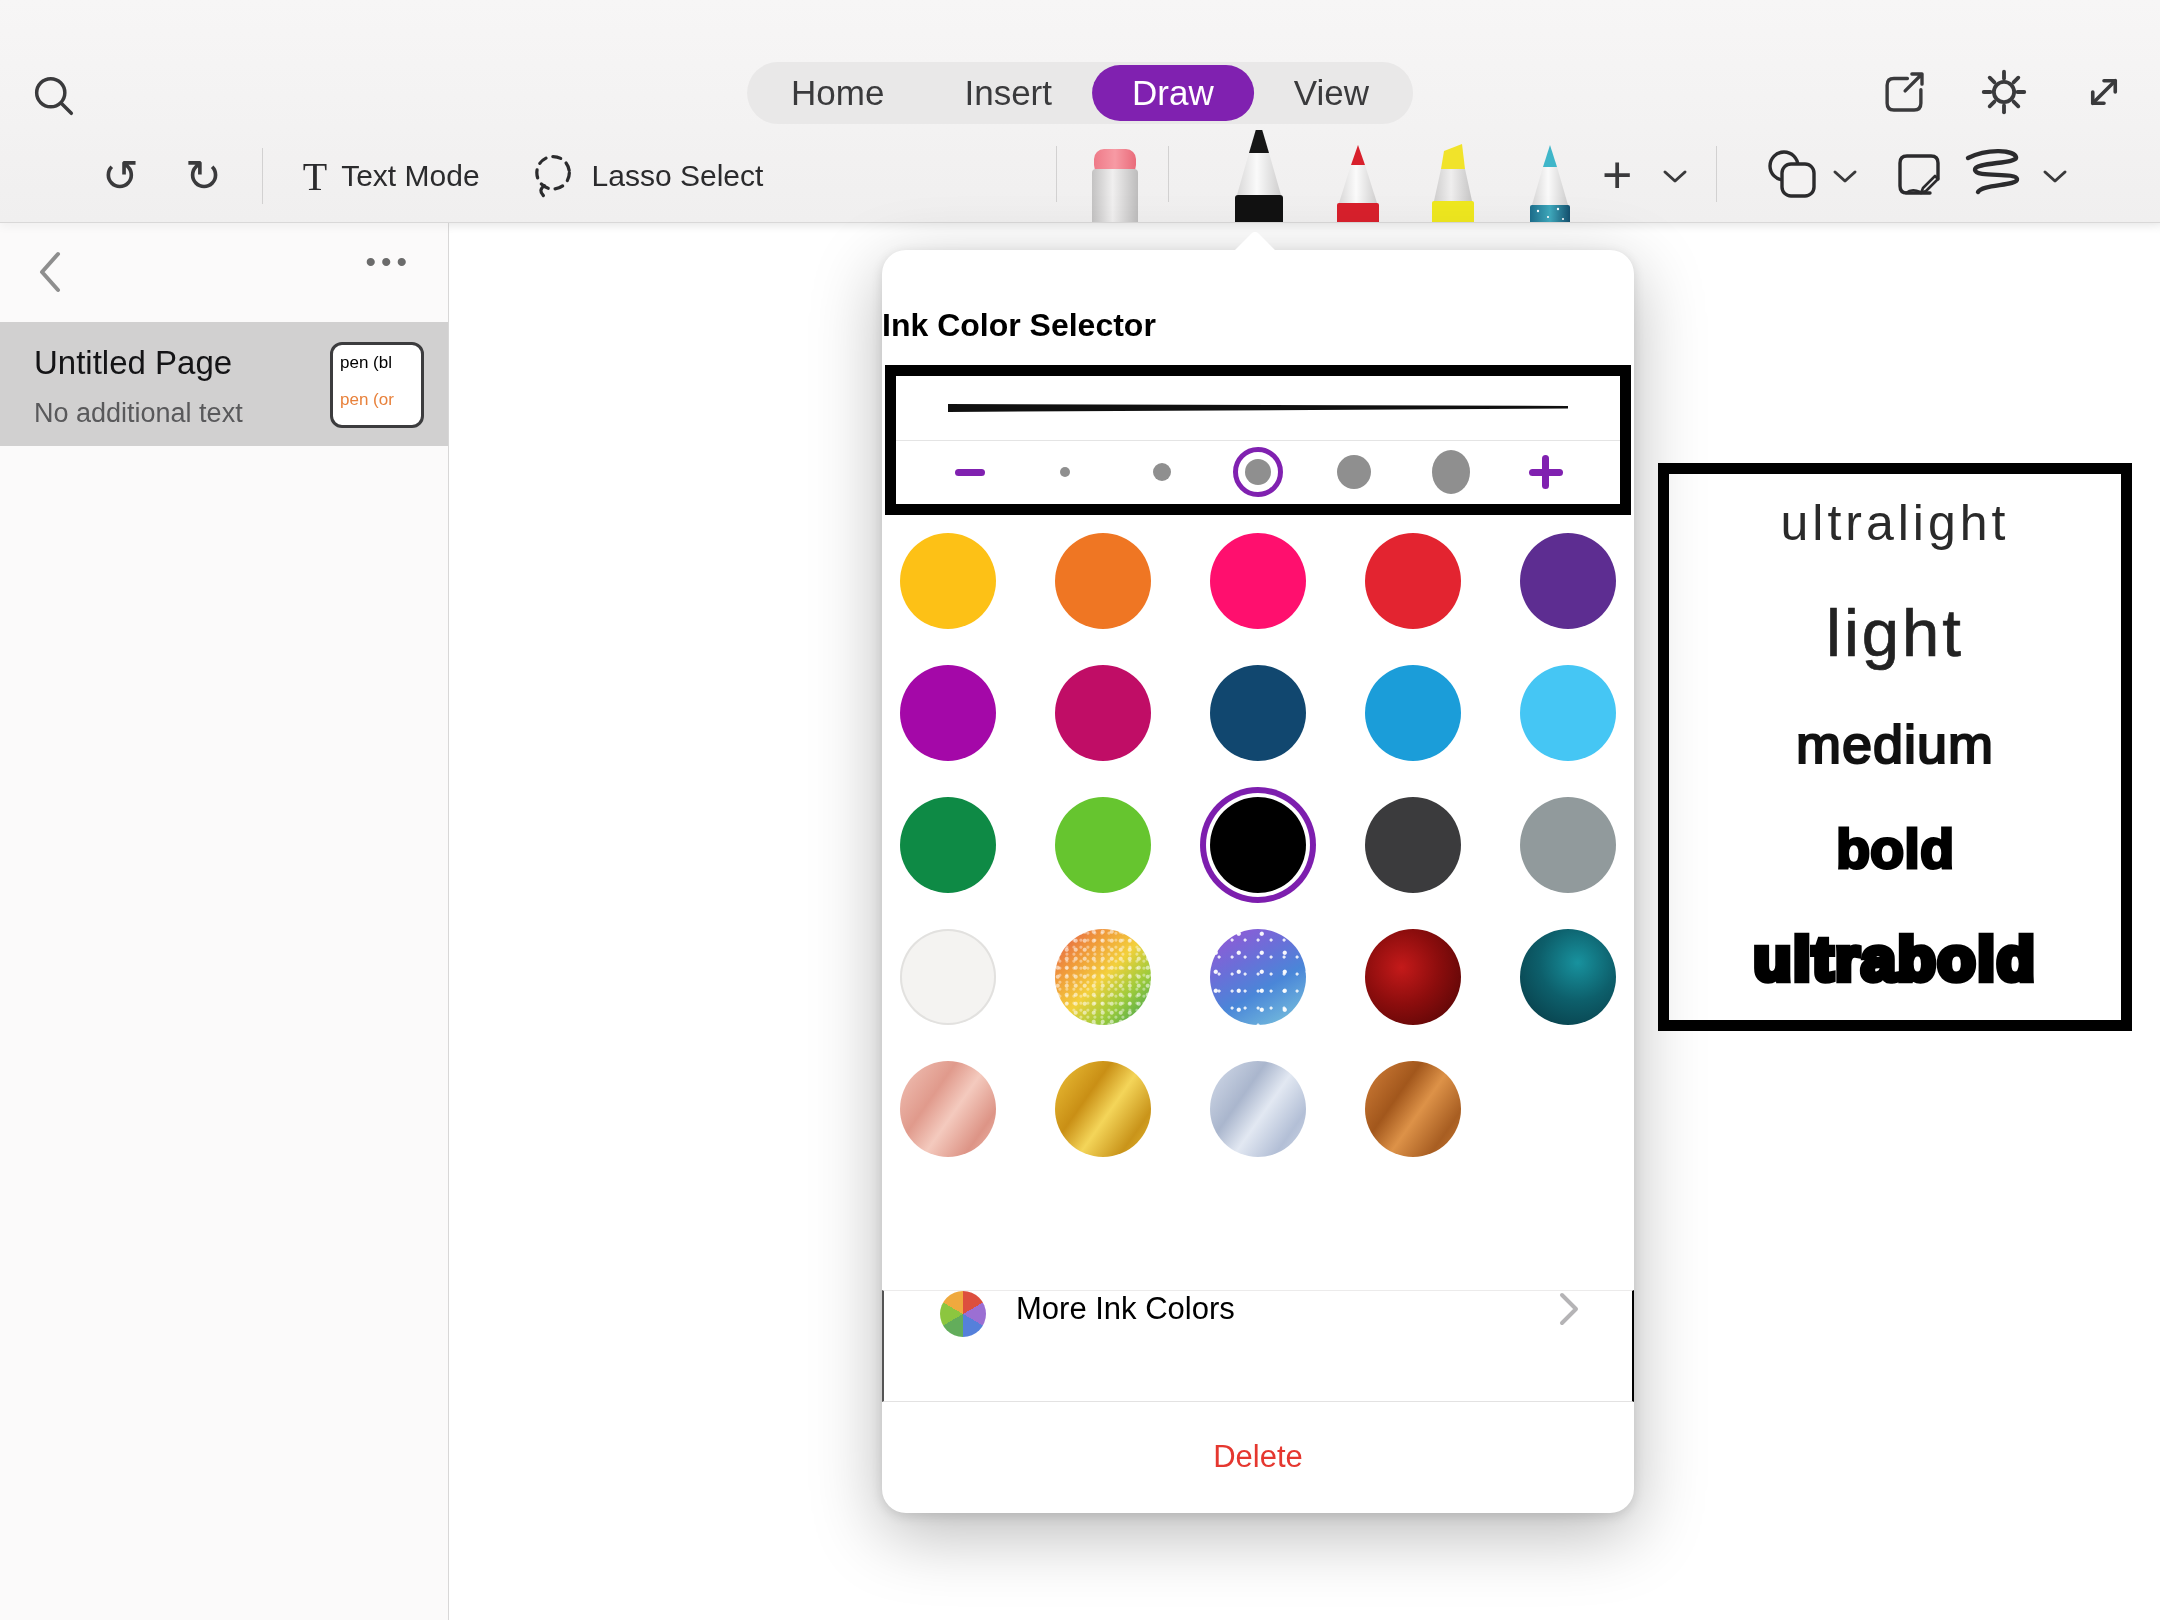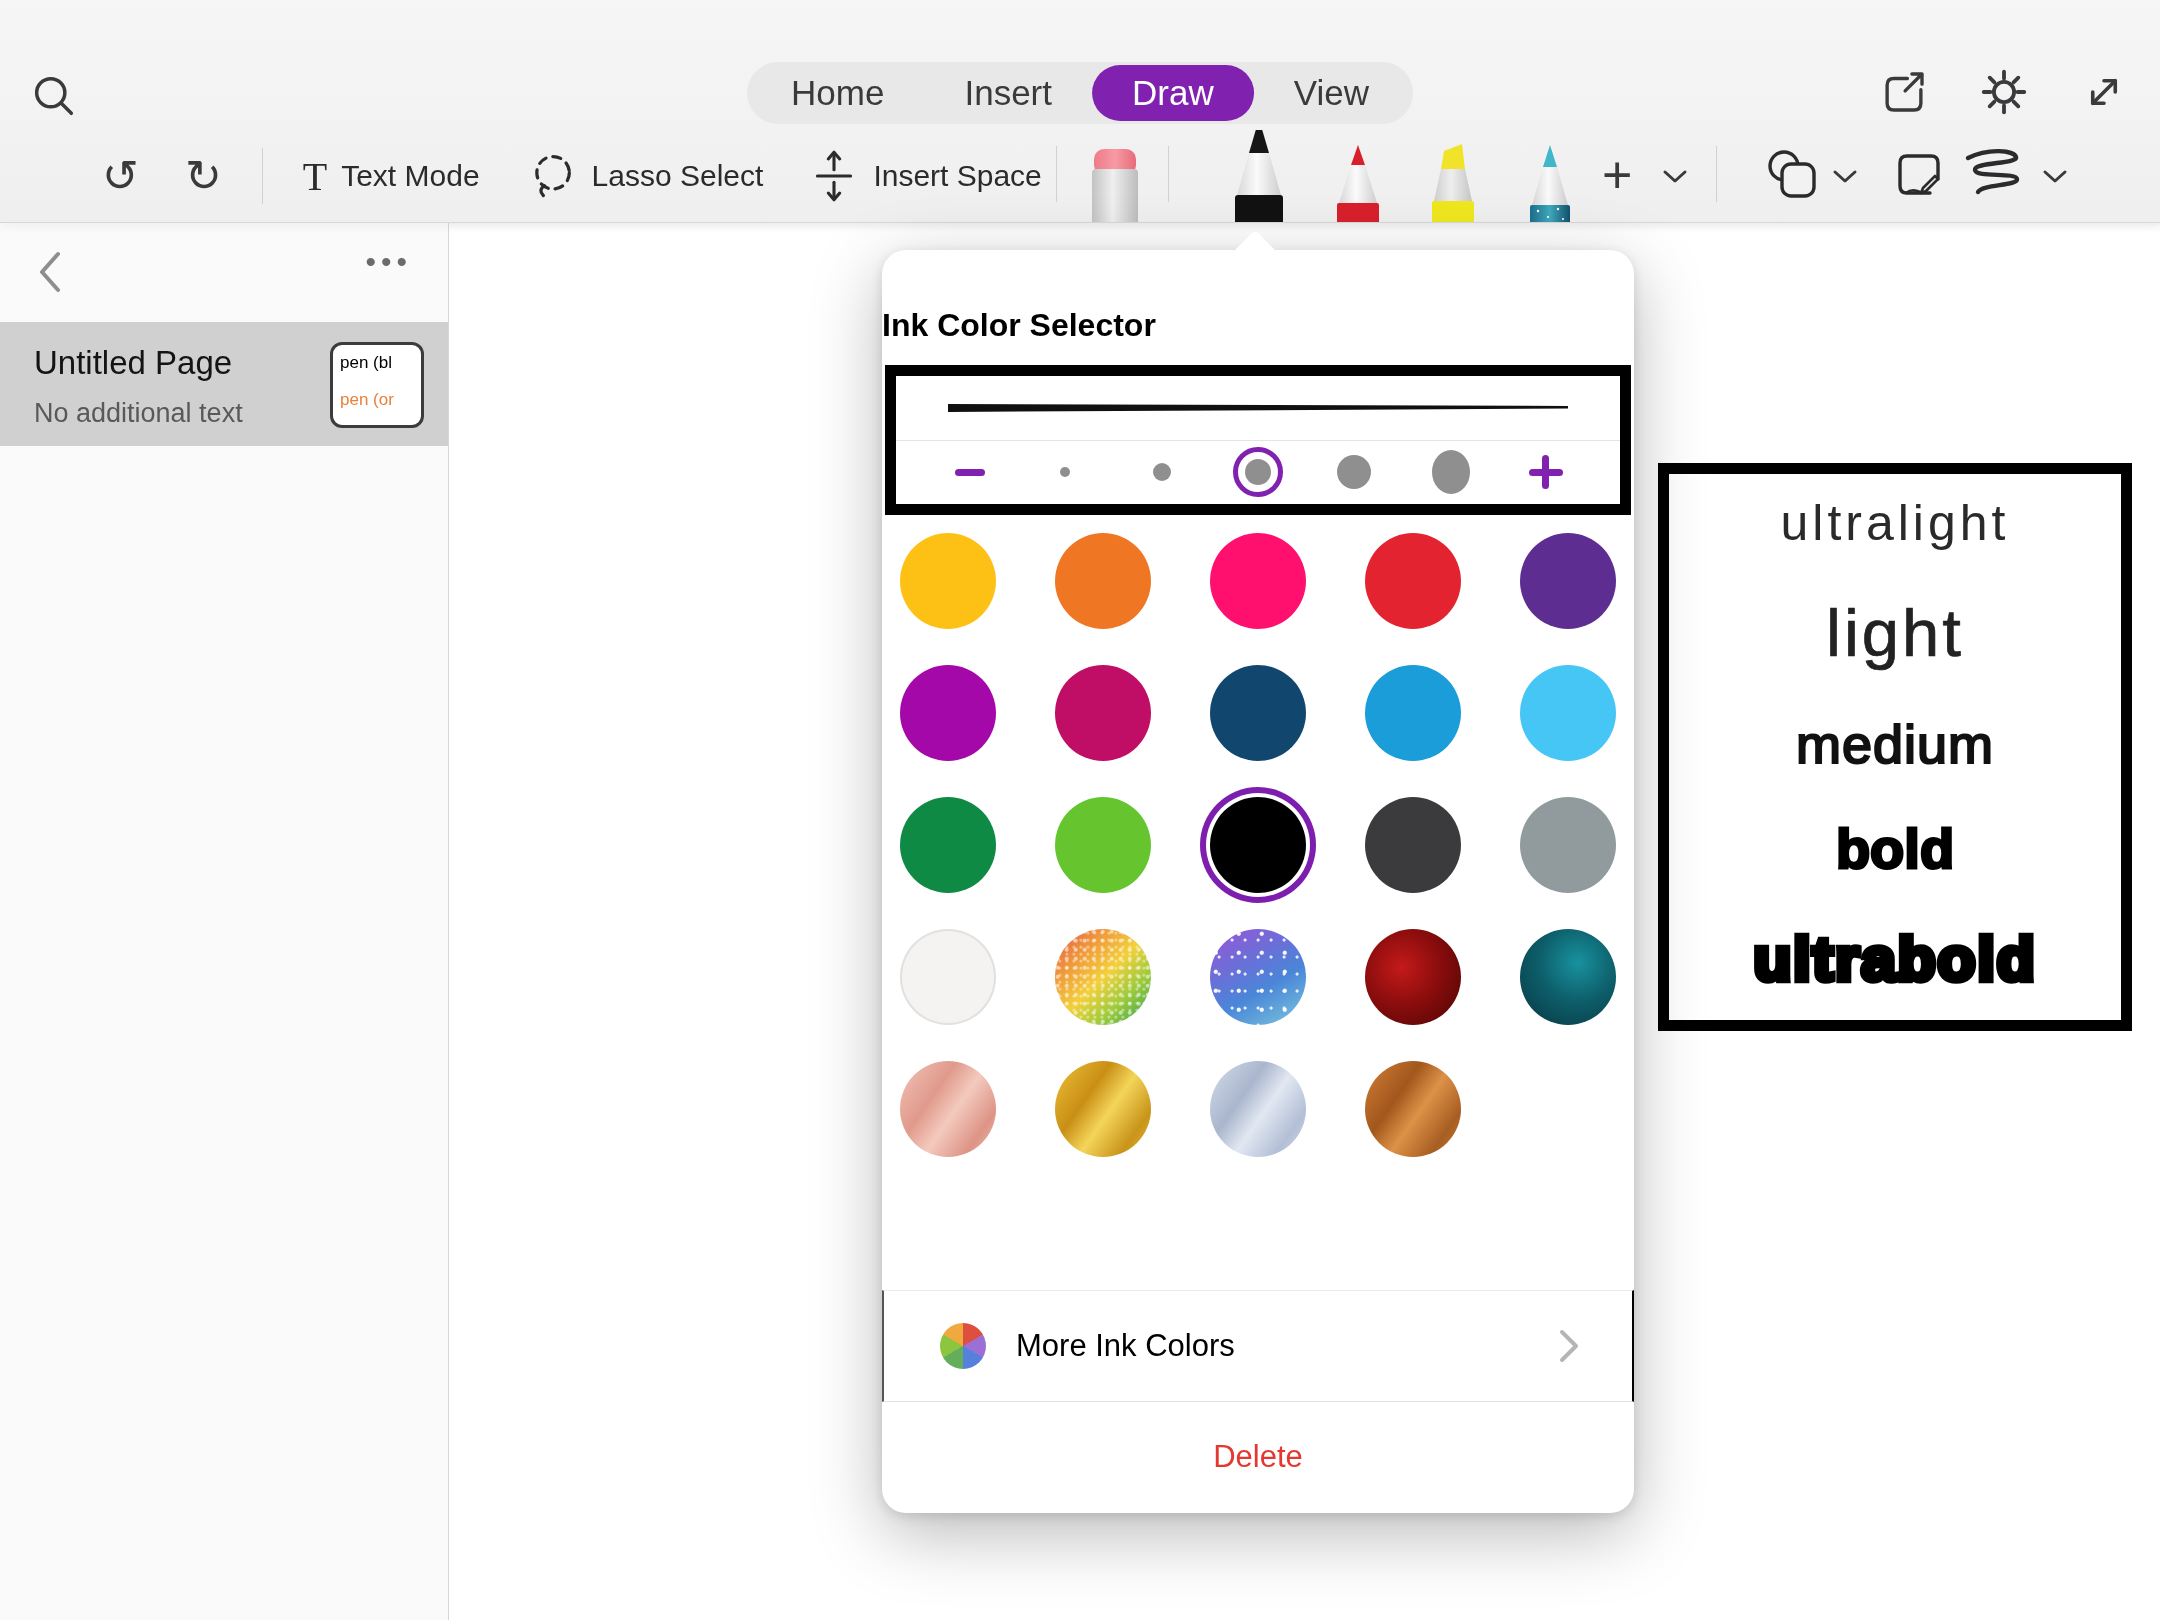--- a/index.html
+++ b/index.html
@@ -96,21 +96,21 @@
   .dotwrap.sel{border:5px solid #8021B0;}
   .dot{border-radius:50%;background:#8F8F8F;}
 
   .swatch-grid{position:absolute;left:18px;right:18px;top:283px;display:grid;
                grid-template-columns:repeat(5,96px);justify-content:space-between;row-gap:36px;}
   .swatch{width:96px;height:96px;border-radius:50%;border:none;padding:0;cursor:pointer;}
   .swatch.sel{box-shadow:0 0 0 4px #fff,0 0 0 10px #7D1EAE;}
   .swatch.bordered{box-shadow:inset 0 0 0 2px #E2E1DF;}
 
   .more-row{position:absolute;left:0;right:0;top:1040px;height:112px;display:flex;
-            align-items:center;padding:0 52px 0 56px;border-top:1px solid #ECEBEB;
+            align-items:flex-start;padding:0 52px 0 56px;border-top:1px solid #ECEBEB;
             border-bottom:1px solid #E3E2E2;box-sizing:border-box;background:none;cursor:pointer;}
   .wheel{width:46px;height:46px;border-radius:50%;
          background:conic-gradient(#DD4F3E 0 60deg,#9B6FD3 60deg 120deg,#5580DB 120deg 180deg,
                     #63AD5B 180deg 240deg,#8CC63F 240deg 300deg,#EFA93E 300deg 360deg);}
   .more-label{font-size:31px;color:#000;margin-left:30px;}
   .more-chevron{margin-left:auto;}
   .delete-row{position:absolute;left:0;right:0;top:1153px;height:108px;display:flex;
               align-items:center;justify-content:center;background:none;border:none;cursor:pointer;width:100%;}
   .delete-label{font-size:31px;color:#E5372F;}
 
@@ -202,32 +202,20 @@
         <button class="tool-btn">
           <span>
             <svg width="52" height="52" viewBox="0 0 48 48" fill="none" stroke="#2B2B2D" stroke-width="3" stroke-linecap="round">
               <circle cx="25" cy="21" r="15" stroke-dasharray="7.5 6.5"></circle>
               <path d="M17 33 q-6 4 -1 9"></path>
             </svg>
           </span>
           <span class="tool-label">Lasso Select</span>
         </button>
 
-        <button class="tool-btn">
-          <span>
-            <svg width="50" height="56" viewBox="0 0 48 54" fill="none" stroke="#2B2B2D" stroke-width="3" stroke-linecap="round" stroke-linejoin="round">
-              <line x1="8" y1="27" x2="40" y2="27"></line>
-              <line x1="24" y1="21" x2="24" y2="5"></line>
-                <path d="M18.5 10.5 L24 4 L29.5 10.5"></path>
-              <line x1="24" y1="33" x2="24" y2="49"></line>
-                <path d="M18.5 43.5 L24 50 L29.5 43.5"></path>
-            </svg>
-          </span>
-          <span class="tool-label">Insert Space</span>
-        </button>
       </div>
 
       <div class="vdiv-abs" style="left:1056px"></div>
 
       <button class="pen" style="left:1084px">
         <span>
           <svg width="62" height="78" viewBox="0 0 62 78">
             <defs>
               <linearGradient id="erbody" x1="0" x2="1">
                   <stop offset="0" stop-color="#C3C2C2"></stop>

